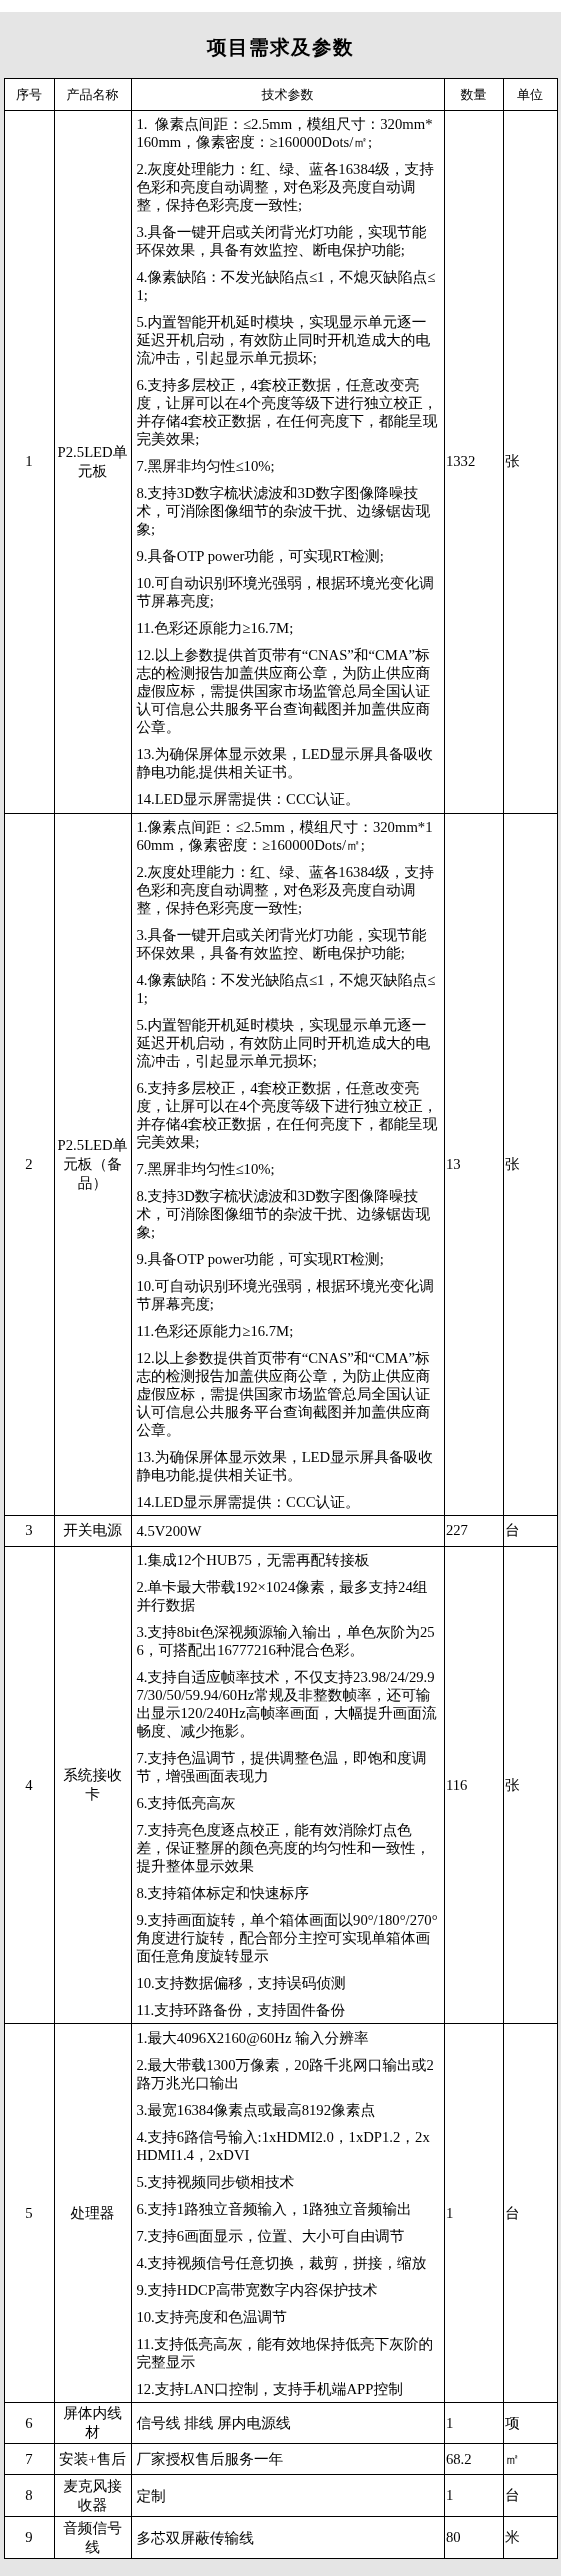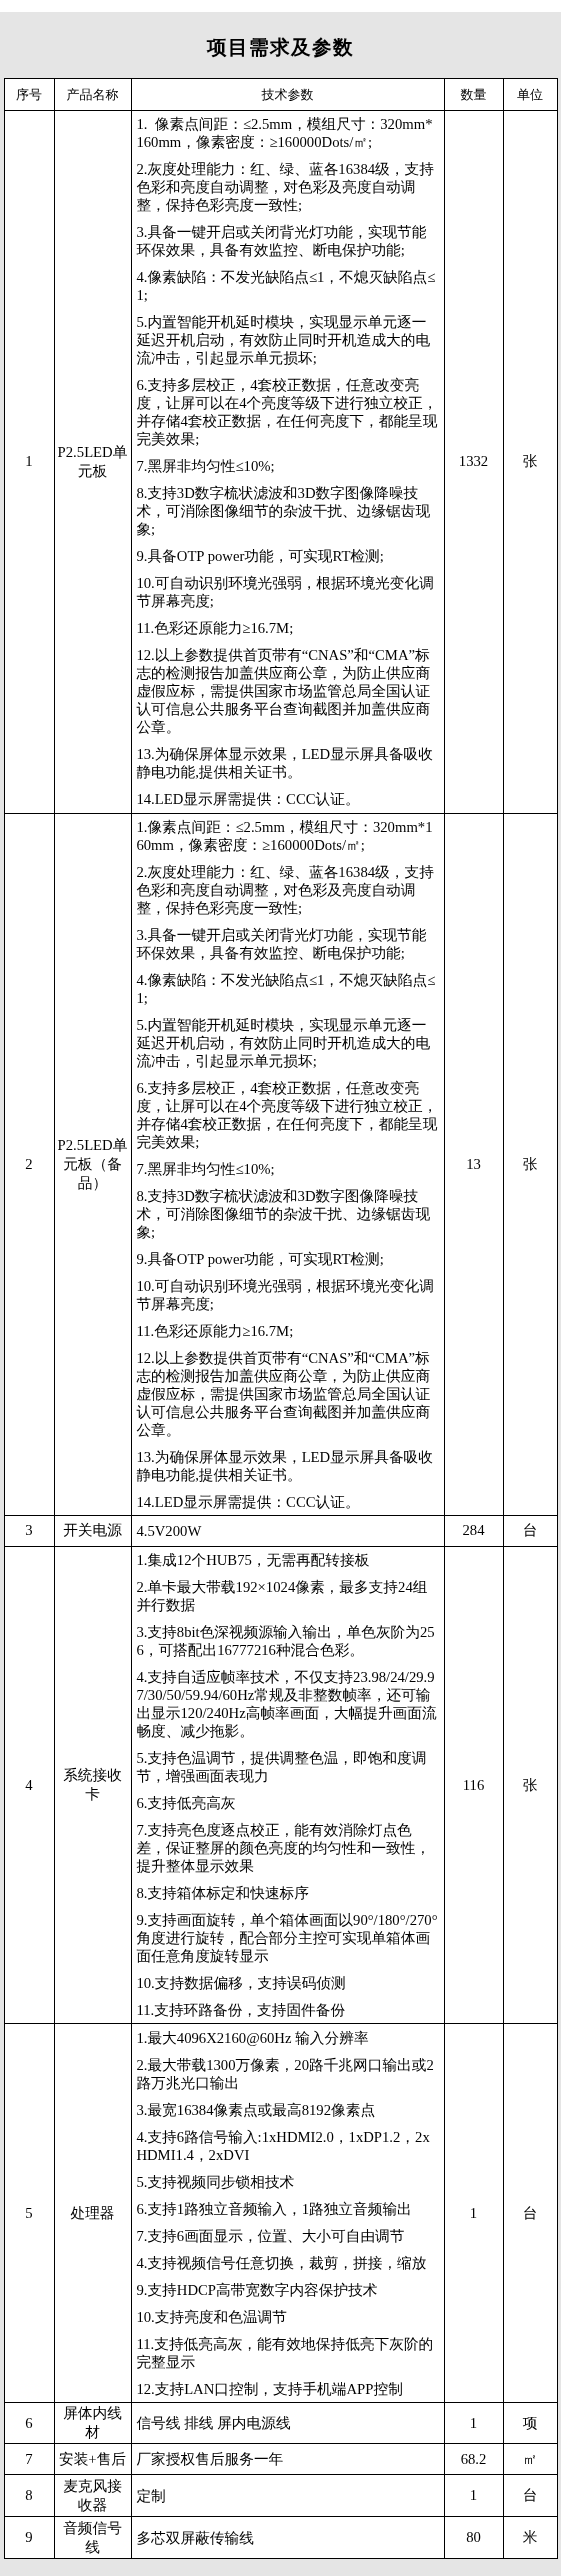--- a/index.html
+++ b/index.html
@@ -68,21 +68,20 @@
     line-height: 18px;
     padding: 4.2px 5.6px 4.2px 4.9px;
     word-break: break-all;
   }
   td.c-params p {
     margin: 0 0 9px 0;
     white-space: pre-wrap;
   }
   td.c-params p:last-child { margin-bottom: 0; }
   td.c-qty, td.c-unit {
-    text-align: center;
     font-size: 14.7px;
     padding: 1.4px;
   }
 </style>
 </head>
 <body>
 
 <div class="page">
   <div class="doc-title">项目需求及参数</div>
 
@@ -147,32 +146,32 @@
           </td>
           <td class="c-qty">13</td>
           <td class="c-unit">张</td>
         </tr>
         <tr>
           <td class="c-no">3</td>
           <td class="c-name">开关电源</td>
           <td class="c-params">
             <p>4.5V200W</p>
           </td>
-          <td class="c-qty">284</td>
+          <td class="c-qty">227</td>
           <td class="c-unit">台</td>
         </tr>
         <tr>
           <td class="c-no">4</td>
           <td class="c-name">系统接收卡</td>
           <td class="c-params">
             <p>1.集成12个HUB75，无需再配转接板</p>
             <p>2.单卡最大带载192×1024像素，最多支持24组并行数据</p>
             <p>3.支持8bit色深视频源输入输出，单色灰阶为256，可搭配出16777216种混合色彩。</p>
             <p>4.支持自适应帧率技术，不仅支持23.98/24/29.97/30/50/59.94/60Hz常规及非整数帧率，还可输出显示120/240Hz高帧率画面，大幅提升画面流畅度、减少拖影。</p>
-            <p>5.支持色温调节，提供调整色温，即饱和度调节，增强画面表现力</p>
+            <p>7.支持色温调节，提供调整色温，即饱和度调节，增强画面表现力</p>
             <p>6.支持低亮高灰</p>
             <p>7.支持亮色度逐点校正，能有效消除灯点色差，保证整屏的颜色亮度的均匀性和一致性，提升整体显示效果</p>
             <p>8.支持箱体标定和快速标序</p>
             <p>9.支持画面旋转，单个箱体画面以90°/180°/270°角度进行旋转，配合部分主控可实现单箱体画面任意角度旋转显示</p>
             <p>10.支持数据偏移，支持误码侦测</p>
             <p>11.支持环路备份，支持固件备份</p>
           </td>
           <td class="c-qty">116</td>
           <td class="c-unit">张</td>
         </tr>

